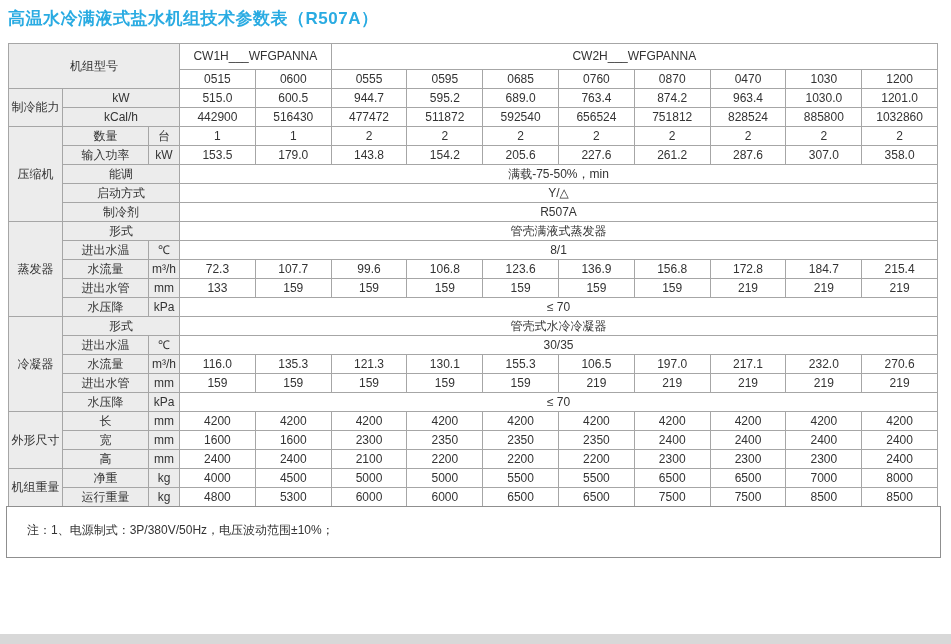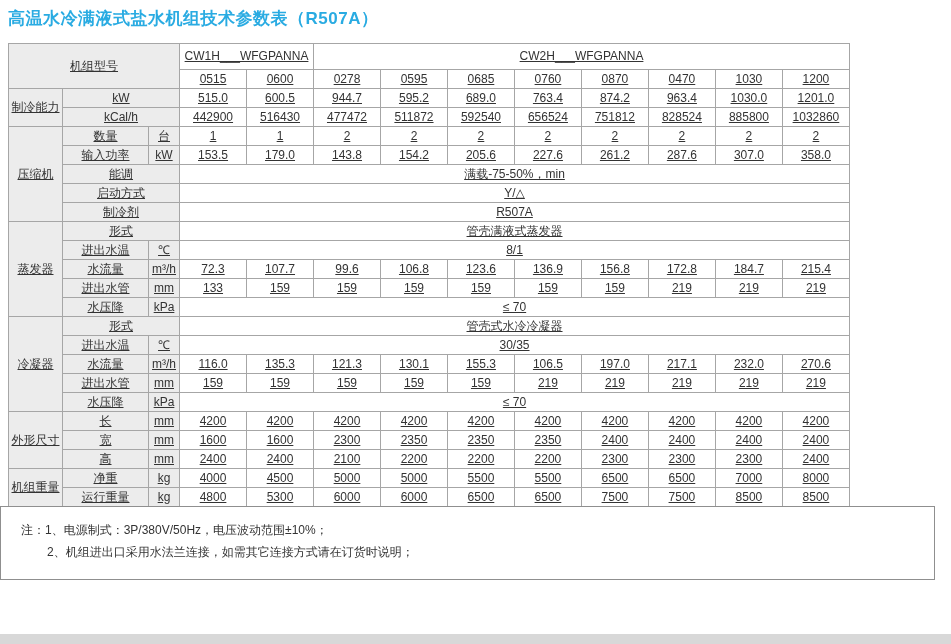--- a/index.html
+++ b/index.html
@@ -23,44 +23,43 @@
   .title {
     margin:7px 8px 13px 8px;
     font-size:17px;
     font-weight:bold;
     color:var(--title-color);
     letter-spacing:0.5px;
   }
   table.spec {
     border-collapse:collapse;
     table-layout:fixed;
-    width:842px;
+    width:930px;
     margin-left:8px;
     border:1px solid var(--border-dark);
-    text-decoration:underline;
   }
   table.spec th, table.spec td {
     border:1px solid var(--border);
     font-size:12px;
     font-weight:normal;
     text-align:center;
     vertical-align:middle;
     padding:0 2px;
     height:19px;
     line-height:15px;
     color:var(--text);
     overflow:hidden;
     white-space:nowrap;
   }
   table.spec th.series { height:26px; font-size:12px; }
   table.spec .lbl { background:var(--label-bg); }
   table.spec td.val, table.spec th.model { background:#ffffff; }
   .notes {
     width:935px;
-    margin-left:0;
+    margin-left:6px;
     margin-top:-1px;
     border:1px solid var(--border-dark);
     padding:12px 10px 16px 20px;
     font-size:12px;
     line-height:22px;
     background:#ffffff;
   }
   .note-line { padding-left:26px; }
   .note-line.first { padding-left:0; }
   .note-prefix { }
@@ -94,21 +93,21 @@
     </colgroup>
   <thead>
       <tr>
         <th class="lbl series" colspan="3" rowspan="2">机组型号</th>
         <th class="series model" colspan="2">CW1H___WFGPANNA</th>
         <th class="series model" colspan="8">CW2H___WFGPANNA</th>
       </tr>
       <tr>
         <th class="model">0515</th>
         <th class="model">0600</th>
-        <th class="model">0278</th>
+        <th class="model">0555</th>
         <th class="model">0595</th>
         <th class="model">0685</th>
         <th class="model">0760</th>
         <th class="model">0870</th>
         <th class="model">0470</th>
         <th class="model">1030</th>
         <th class="model">1200</th>
       </tr>
     </thead>
   <tbody>
@@ -336,16 +335,15 @@
         <td class="val">7500</td>
         <td class="val">7500</td>
         <td class="val">8500</td>
         <td class="val">8500</td>
       </tr>
     </tbody>
 </table>
 
 <div class="notes">
   <div class="note-line first"><span class="note-prefix">注：</span><span>1、电源制式：3P/380V/50Hz，电压波动范围±10%；</span></div>
-  <div class="note-line"><span>2、机组进出口采用水法兰连接，如需其它连接方式请在订货时说明；</span></div>
 </div>
 
 <div class="bottom-strip"></div>
 
 </body></html>

